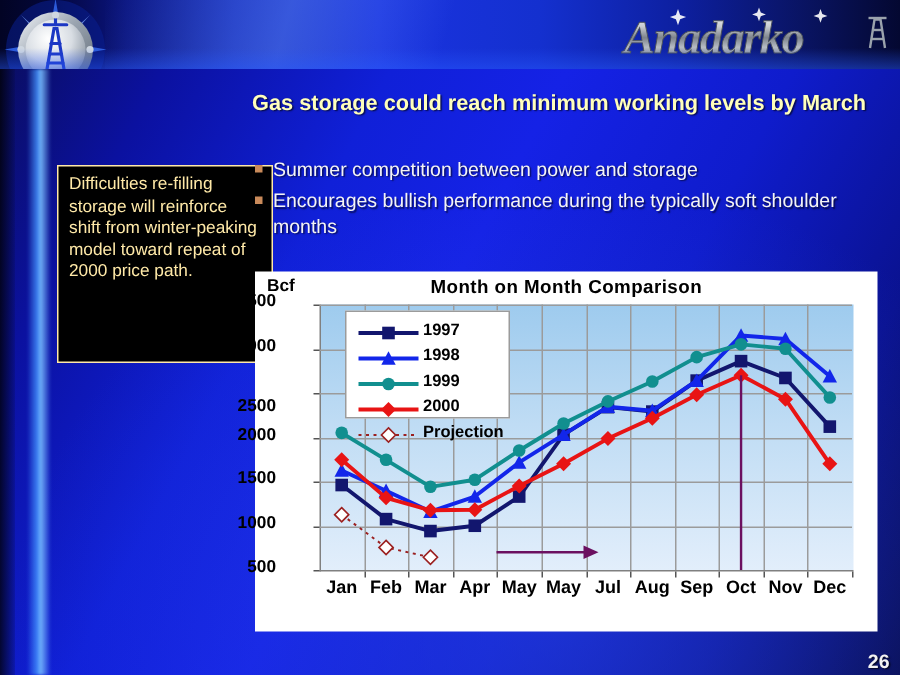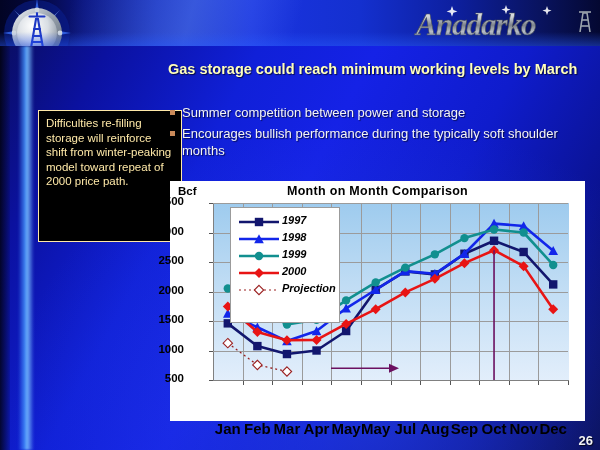--- a/index.html
+++ b/index.html
@@ -98,32 +98,31 @@
     box-sizing:content-box;
   }
   .gline-h{position:absolute;left:0;width:355px;height:1px;background:#9b9b9b;}
   .gline-v{position:absolute;top:0;width:1px;height:177px;background:#9b9b9b;}
   .ytick{
     position:absolute;right:401px;width:60px;text-align:right;
     font-size:11.5px;font-weight:bold;color:#000;
   }
   .xtick{
     position:absolute;top:203px;width:40px;text-align:center;
-    font-size:15px;font-weight:bold;color:#000;margin-top:36px;
+    font-size:12px;font-weight:bold;color:#000;
   }
   .tickmark{position:absolute;width:4px;height:1px;background:#555;left:39px;}
 
   svg.series{position:absolute;left:43px;top:22px;width:355px;height:177px;overflow:visible;}
 
   
   #legend{
-    position:absolute;left:60px;top:26px;width:110px;height:116px;
+    position:absolute;left:60px;top:26px;width:110px;height:72px;
     background:#fff;border:1px solid #9b9b9b;box-sizing:border-box;
     padding:5px 0 16px 5px;
-    font-style:italic;
   }
   .lg{position:relative;height:17px;}
   .lg .lgtxt{
     position:absolute;left:46px;top:1px;font-size:11px;font-weight:bold;color:#000;
     white-space:nowrap;
   }
   .lg svg{position:absolute;left:2px;top:3px;}
   #pageno{
     position:absolute;right:7px;bottom:2px;color:#f2f2f2;font-size:13px;font-weight:bold;
     text-shadow:1px 1px 1px rgba(0,0,0,.7);
@@ -252,21 +251,21 @@
     <div id="ticklayer">
         <div class="tickmark" style="top: 199px;"></div>
         <div class="ytick" style="top: 191px;">500</div>
         <div class="tickmark" style="top: 169.5px;"></div>
         <div class="ytick" style="top: 161.5px;">1000</div>
         <div class="tickmark" style="top: 140px;"></div>
         <div class="ytick" style="top: 132px;">1500</div>
         <div class="tickmark" style="top: 110.5px;"></div>
         <div class="ytick" style="top: 102.5px;">2000</div>
         <div class="tickmark" style="top: 81px;"></div>
-        <div class="ytick" style="top: 73px;">2500</div>
+        <div class="ytick" style="top: 84px;">2500</div>
         <div class="tickmark" style="top: 51.5px;"></div>
         <div class="ytick" style="top: 43.5px;">3000</div>
         <div class="tickmark" style="top: 22px;"></div>
         <div class="ytick" style="top: 14px;">3500</div>
         <div class="xtick" style="left: 37.7917px;">Jan</div>
         <div style="position: absolute; width: 1px; height: 4px; background: rgb(85, 85, 85); top: 200px; left: 72.5833px;"></div>
         <div class="xtick" style="left: 67.375px;">Feb</div>
         <div style="position: absolute; width: 1px; height: 4px; background: rgb(85, 85, 85); top: 200px; left: 102.167px;"></div>
         <div class="xtick" style="left: 96.9583px;">Mar</div>
         <div style="position: absolute; width: 1px; height: 4px; background: rgb(85, 85, 85); top: 200px; left: 131.75px;"></div>

